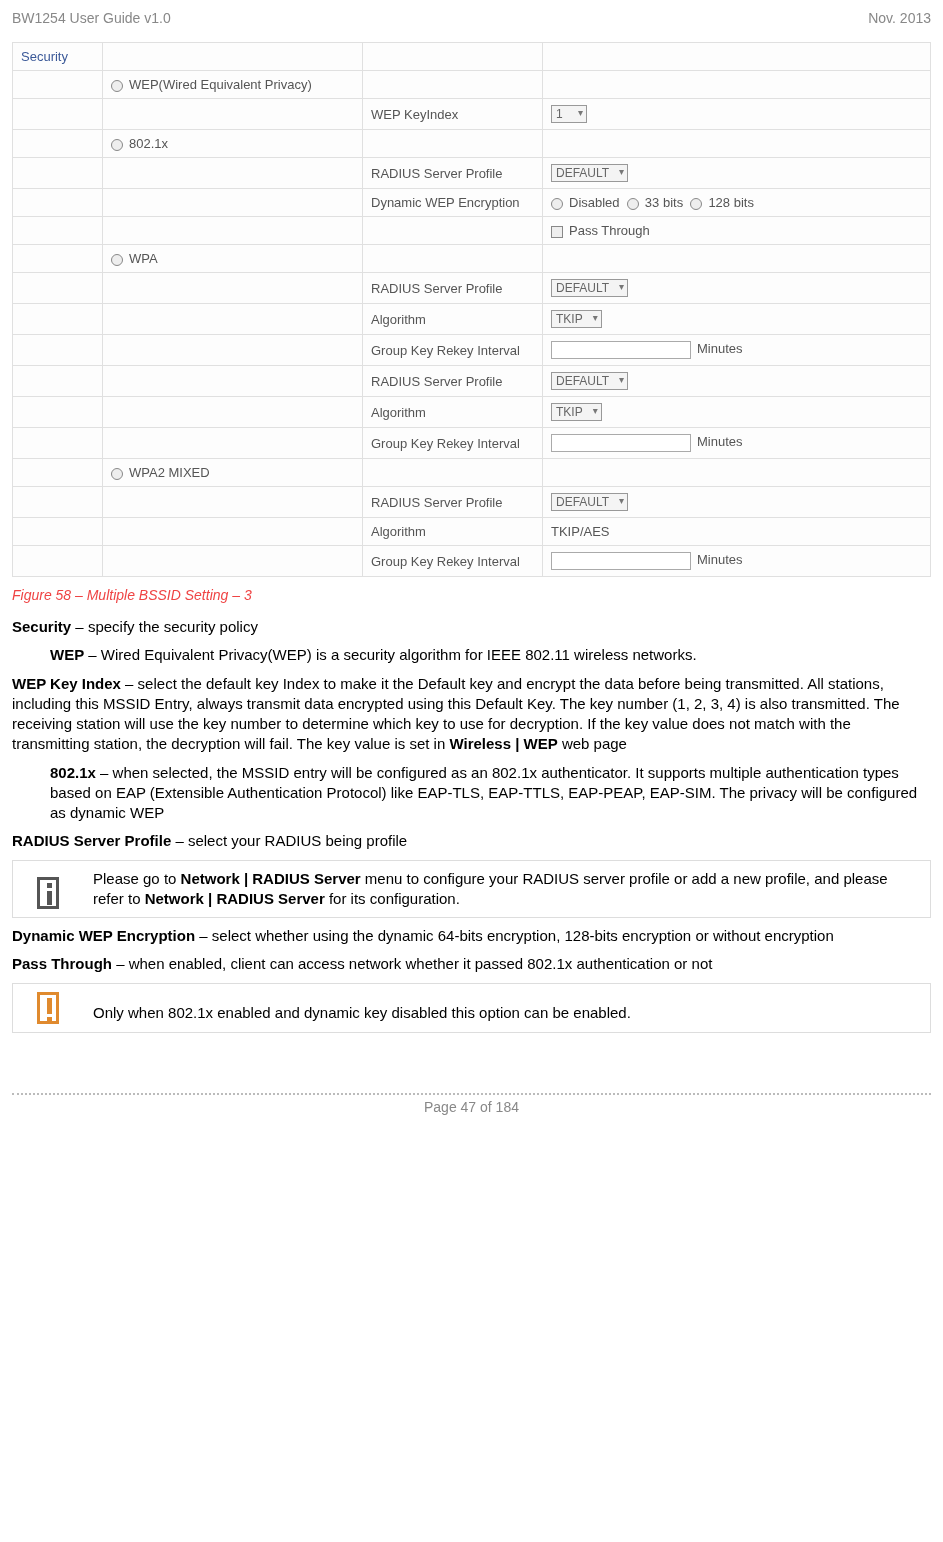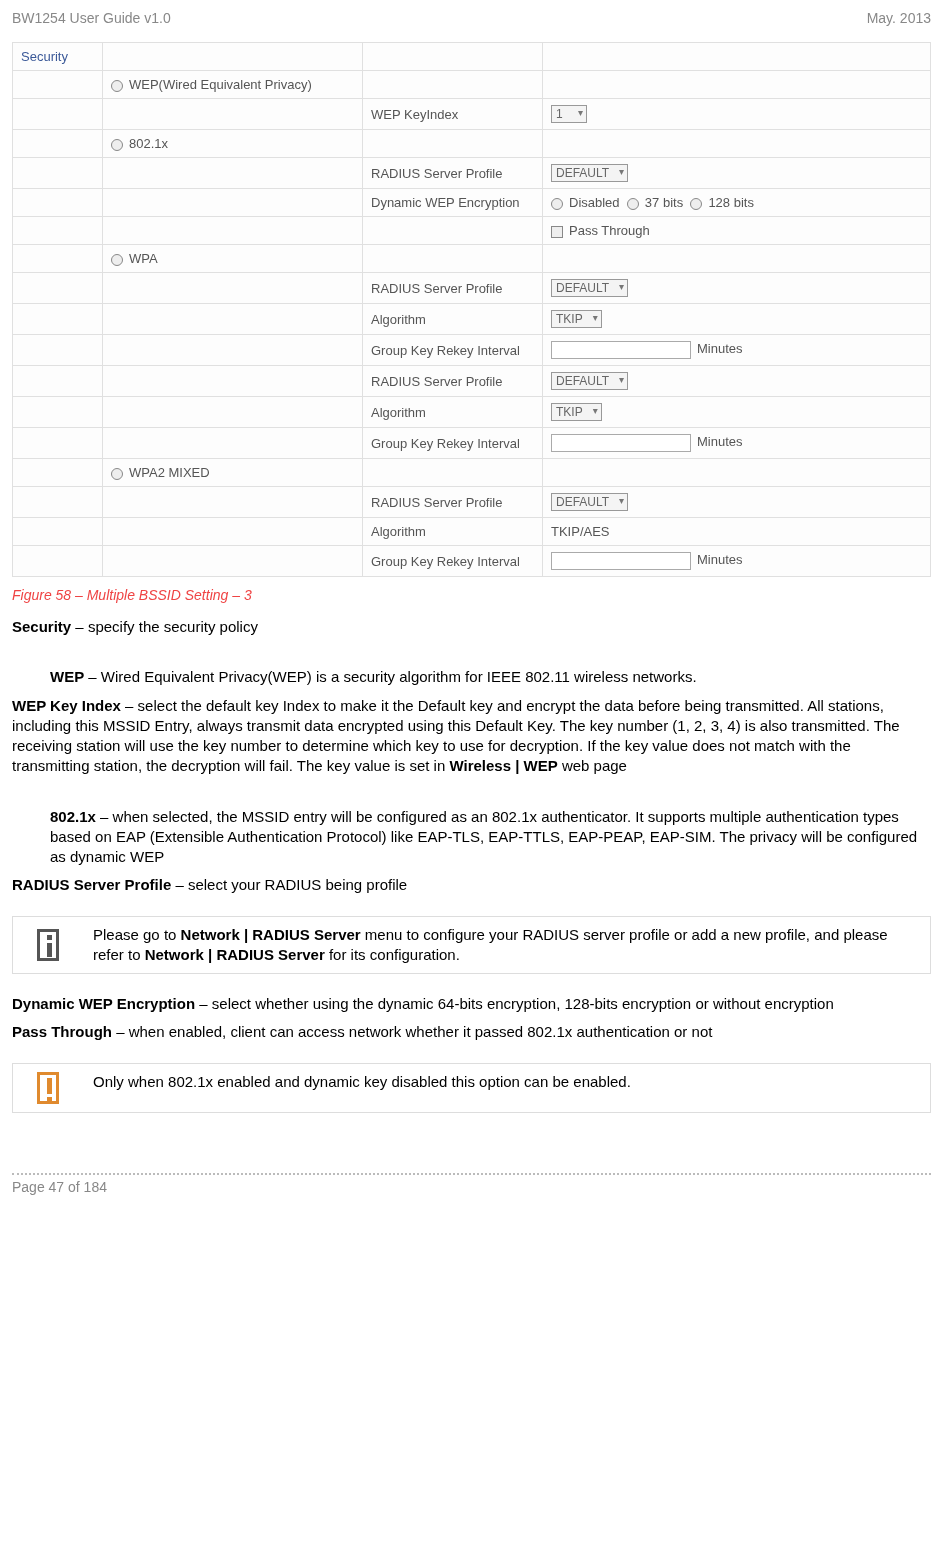--- a/index.html
+++ b/index.html
@@ -69,26 +69,27 @@
     font-style: italic;
     color: #ef4444;
     font-size: 14px;
     padding: 2px 12px 10px 12px;
   }
   .body-text {
     padding: 4px 12px;
     font-size: 15px;
     line-height: 1.35;
   }
-  .indent1 { padding-left: 50px; margin-top: 22px; }
+  .indent1 { padding-left: 50px; }
   .indent2 { }
   .note-box {
     display: flex;
-    margin: 16px 12px;
+    margin: 4px 12px;
     border: 1px solid #ddd;
+    align-items: flex-end;
   }
   .note-icon {
     width: 70px;
     display: flex;
     align-items: center;
     justify-content: center;
     padding: 8px;
   }
   .note-icon .i-glyph {
     display: inline-block;
@@ -136,33 +137,33 @@
   }
   .note-text {
     flex: 1;
     padding: 8px 10px;
     font-size: 15px;
     line-height: 1.35;
   }
   .page-footer {
     border-top: 2px dotted #bbb;
     margin: 60px 12px 10px 12px;
-    text-align: left;
+    text-align: center;
     font-size: 14px;
     color: #888;
     padding-top: 4px;
   }
   b { font-weight: bold; }
 </style>
 </head>
 <body>
 
 <div class="page-header">
   <span>BW1254 User Guide v1.0</span>
-  <span>May.  2013</span>
+  <span>Nov.  2013</span>
 </div>
 
 <table class="config-table">
   <tbody>
       <tr>
     <td class="col1">Security</td>
     <td class="col2"></td>
         <td class="col3"></td>
         <td class="col4"></td>
   </tr>
@@ -189,21 +190,21 @@
         <td class="col2"></td>
     <td class="col3">RADIUS Server Profile</td>
     <td class="col4"><span class="select">DEFAULT</span></td>
   </tr>
   <tr>
     <td class="col1"></td>
         <td class="col2"></td>
     <td class="col3">Dynamic WEP Encryption</td>
     <td class="col4">
       <span class="radio"></span><span>Disabled</span>
-      &nbsp;<span class="radio"></span><span>37 bits</span>
+      &nbsp;<span class="radio"></span><span>33 bits</span>
       &nbsp;<span class="radio"></span><span>128 bits</span>
     </td>
   </tr>
   <tr>
     <td class="col1"></td>
         <td class="col2"></td>
         <td class="col3"></td>
     <td class="col4"><span class="checkbox"></span><span>Pass Through</span></td>
   </tr>
   <tr>

